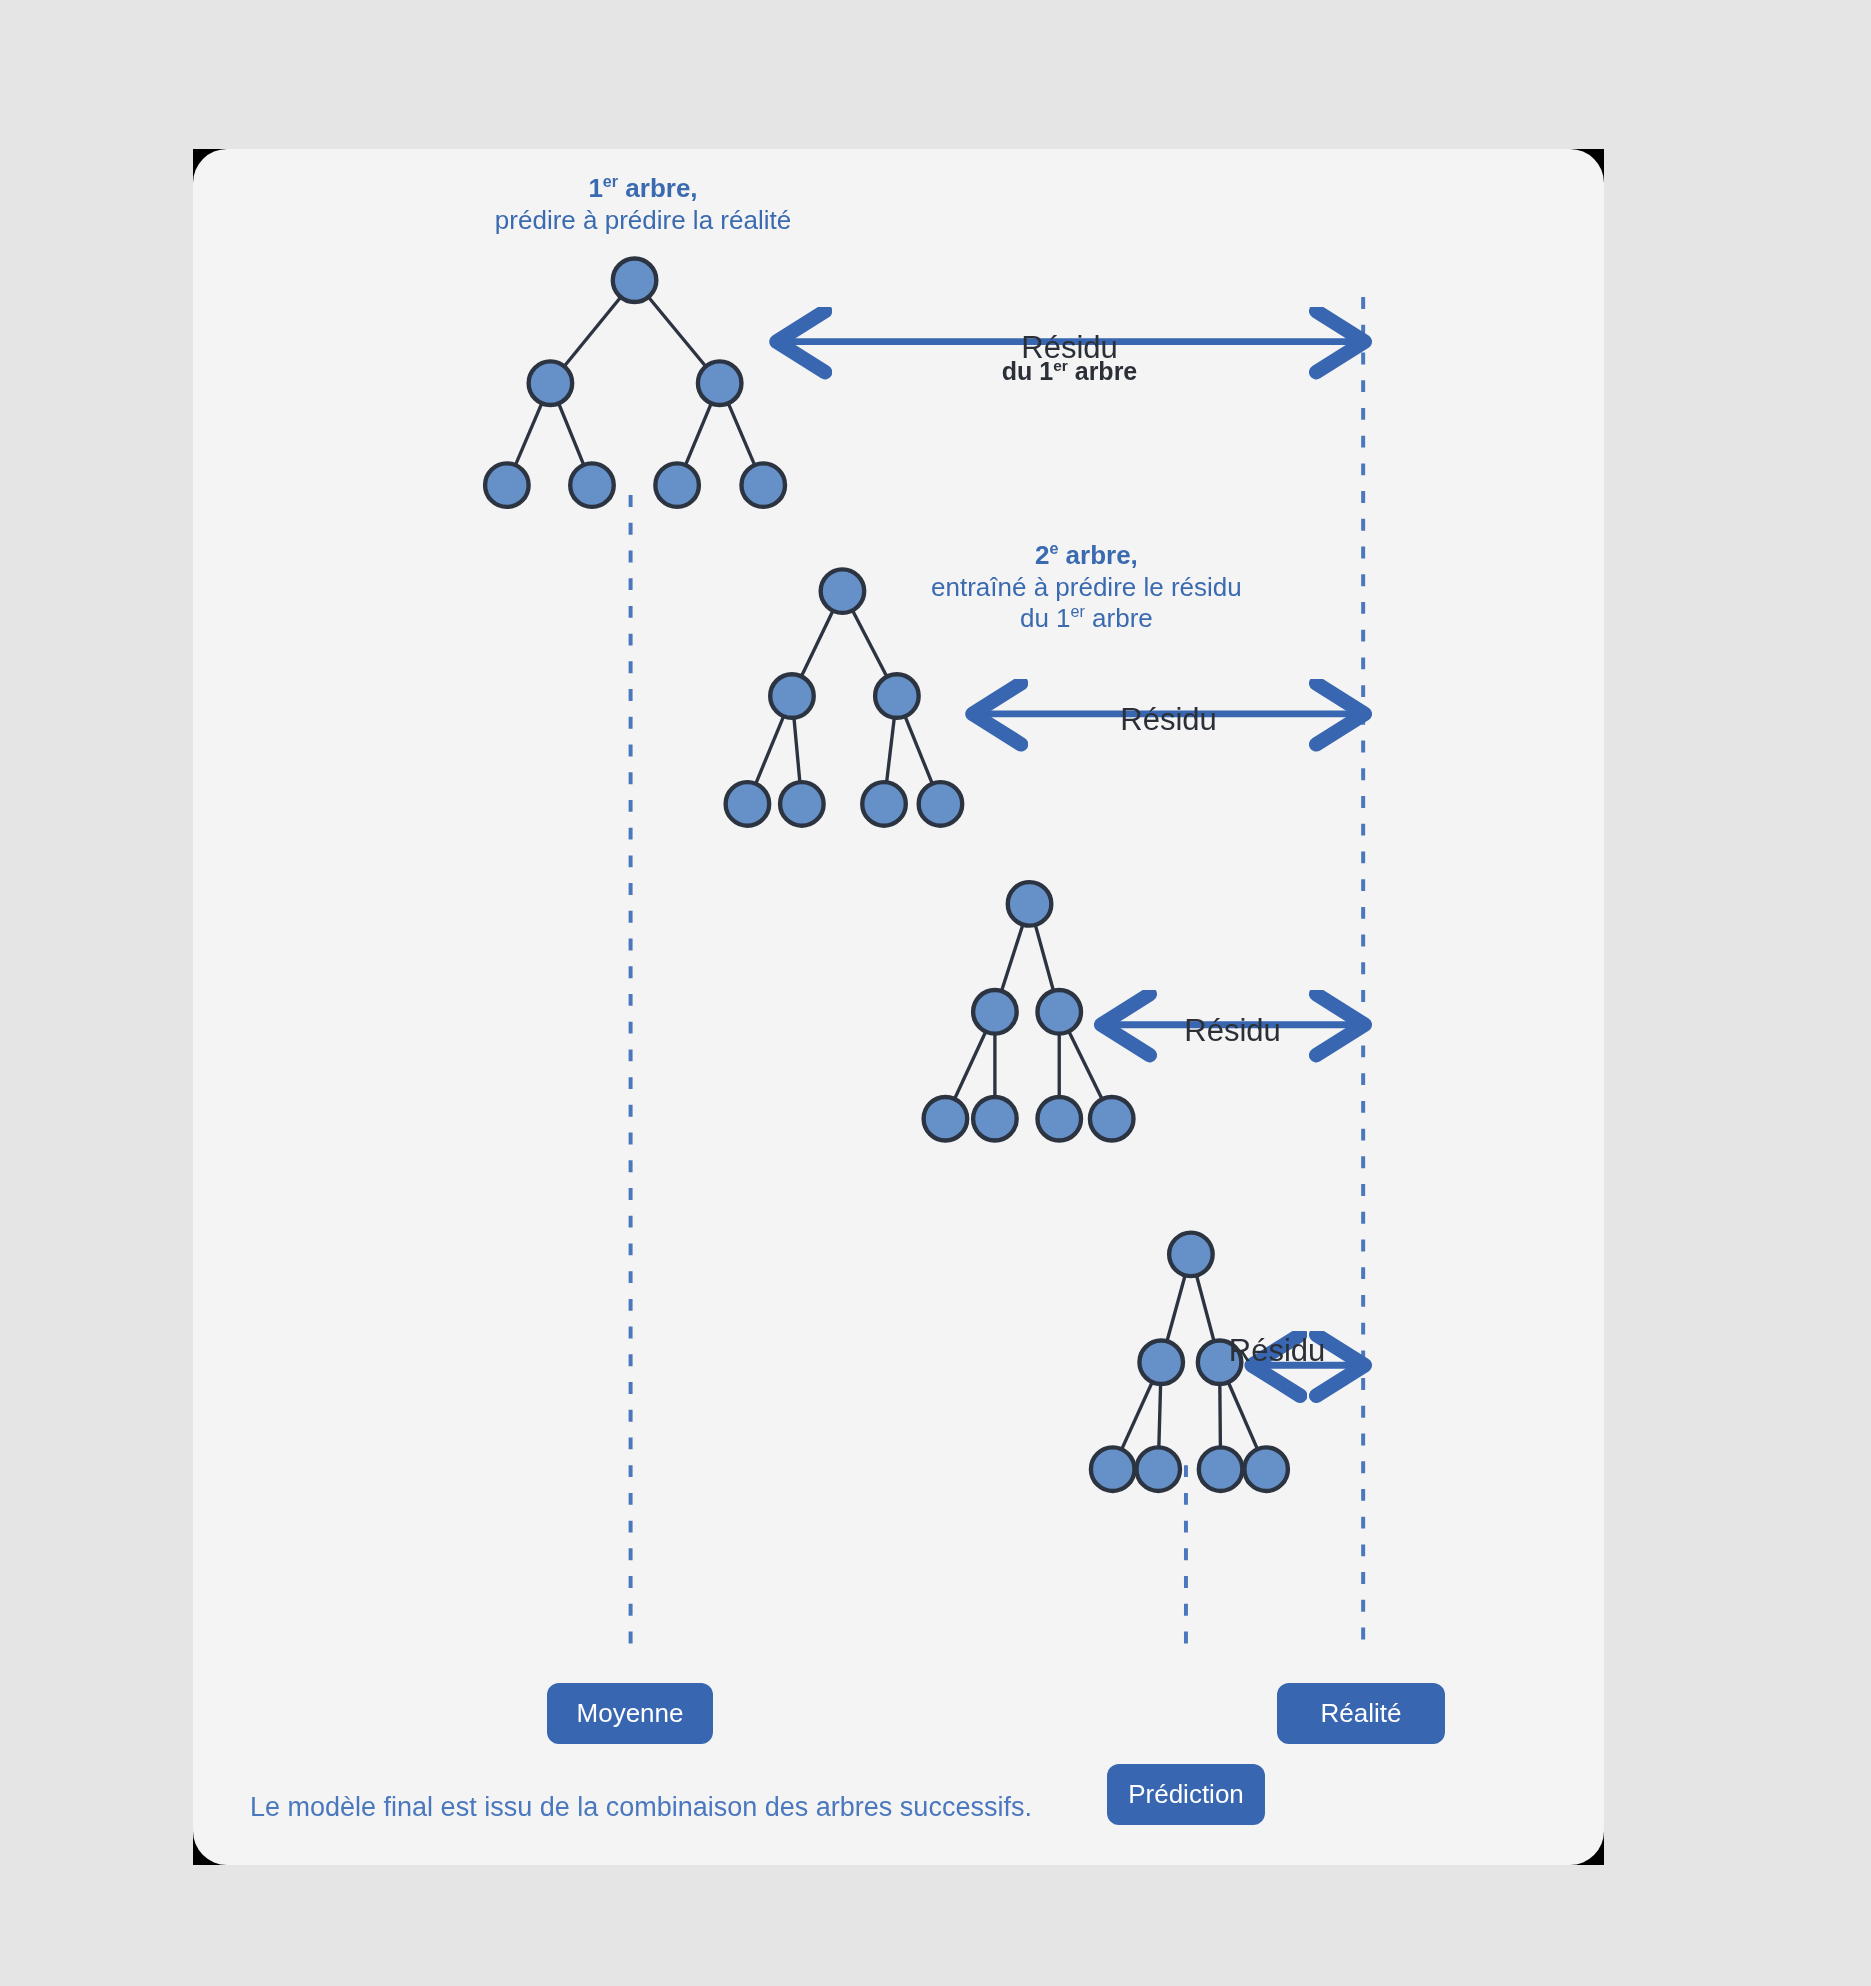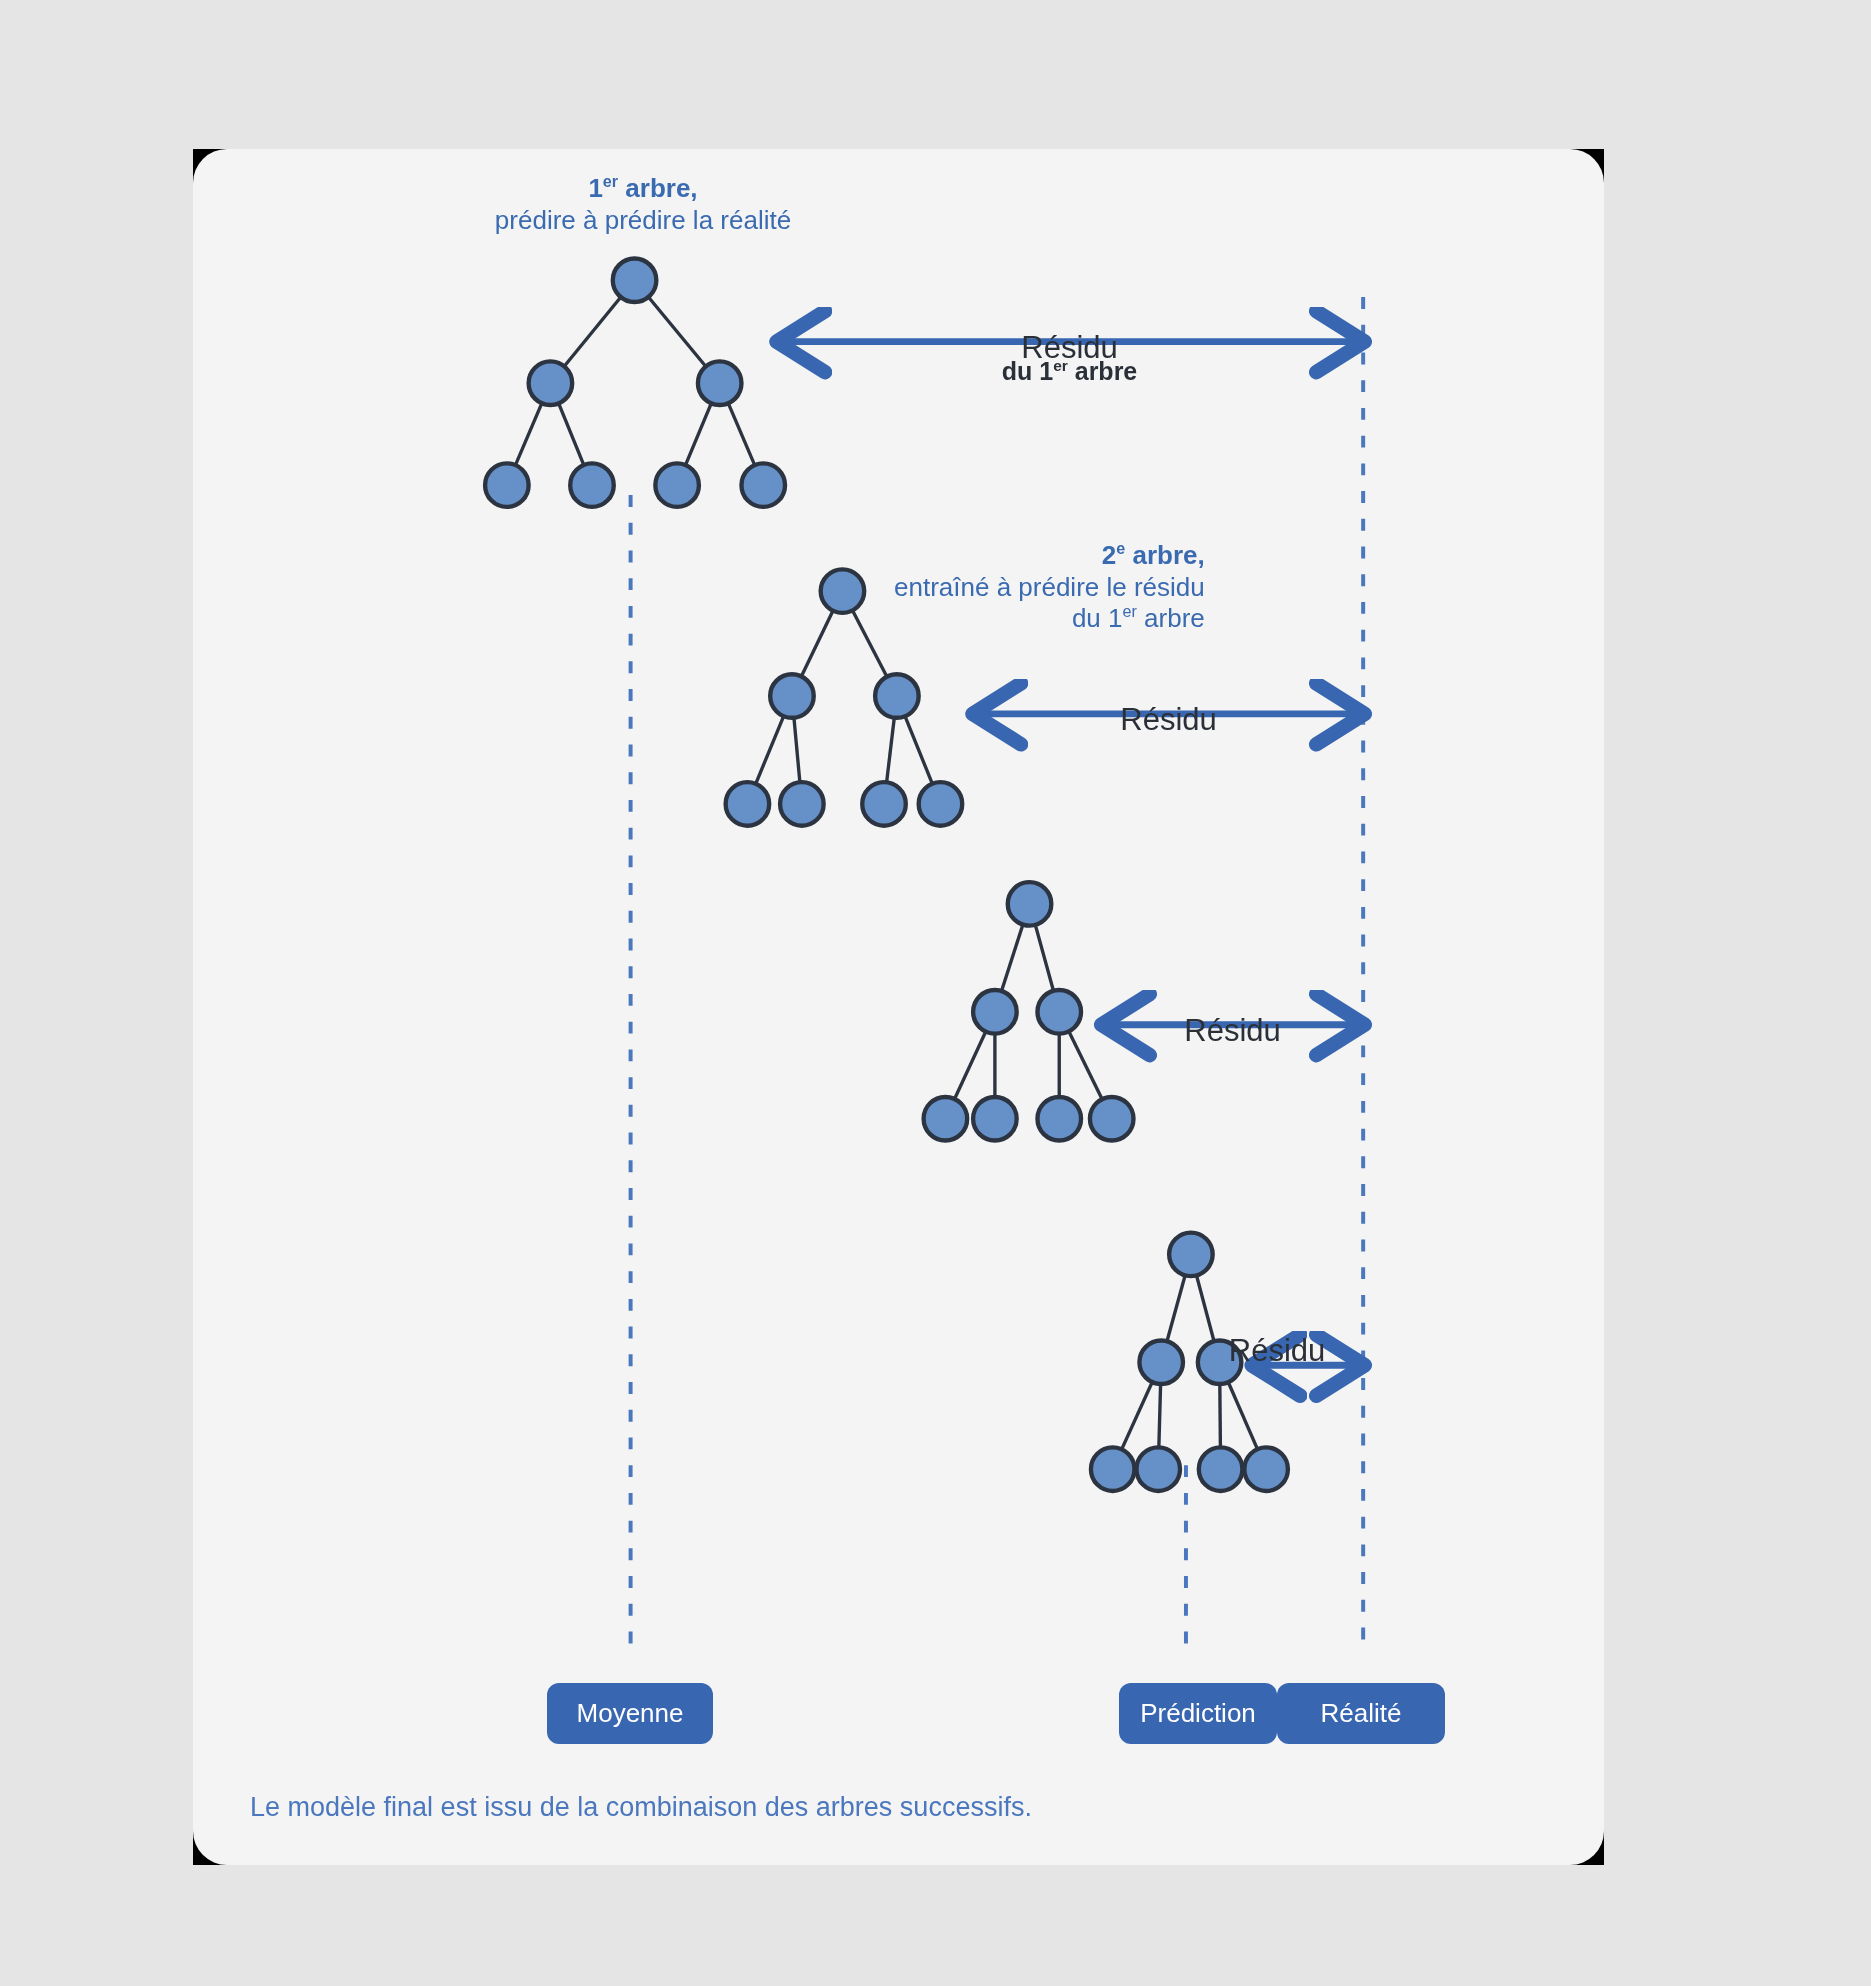--- a/index.html
+++ b/index.html
@@ -154,21 +154,21 @@
     </g>
   </svg>
 
   <div class="lbl tree-title" style="left:455px;top:173px;width:376px;">
     <div>
       <b><span>1</span><sup>er</sup><span> arbre,</span></b>
     </div>
     <div>prédire à prédire la réalité</div>
   </div>
 
-  <div class="lbl tree-title" style="left:894px;top:540px;text-align:right;">
+  <div class="lbl tree-title" style="left:931px;top:540px;text-align:center;">
     <div>
       <b><span>2</span><sup>e</sup><span> arbre,</span></b>
     </div>
     <div>entraîné à prédire le résidu</div>
     <div>
       <span>du 1</span><sup>er</sup><span> arbre</span>
     </div>
   </div>
 
   <div class="lbl arrow-label-top" style="left:921px;top:294px;width:297px;">Résidu</div>
@@ -178,21 +178,21 @@
 
   <div class="lbl arrow-label-top" style="left:1020px;top:666px;width:297px;">Résidu</div>
 
   <div class="lbl arrow-label-top" style="left:1089px;top:977px;width:287px;">Résidu</div>
 
   <div class="lbl arrow-label-top" style="left:1198px;top:1297px;width:158px;">Résidu</div>
 
   <div class="pill" style="left:547px;top:1683px;width:166px;height:61px;">
     <span>Moyenne</span>
   </div>
-  <div class="pill" style="left:1107px;top:1683px;width:158px;height:61px;margin-left:12px;">
+  <div class="pill" style="left:1107px;top:1764px;width:158px;height:61px;">
     <span>Prédiction</span>
   </div>
   <div class="pill" style="left:1277px;top:1683px;width:168px;height:61px;">
     <span>Réalité</span>
   </div>
 
   <div class="caption" style="left:250px;top:1792px;">Le modèle final est issu de la combinaison des arbres successifs.</div>
 
 </div>
 

